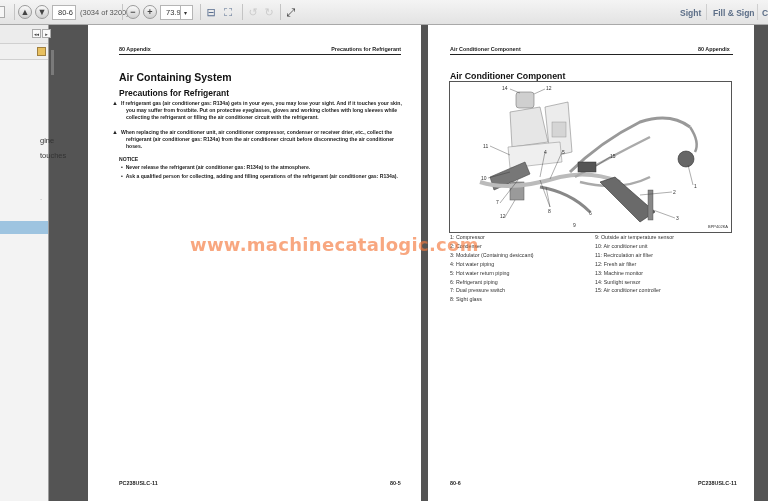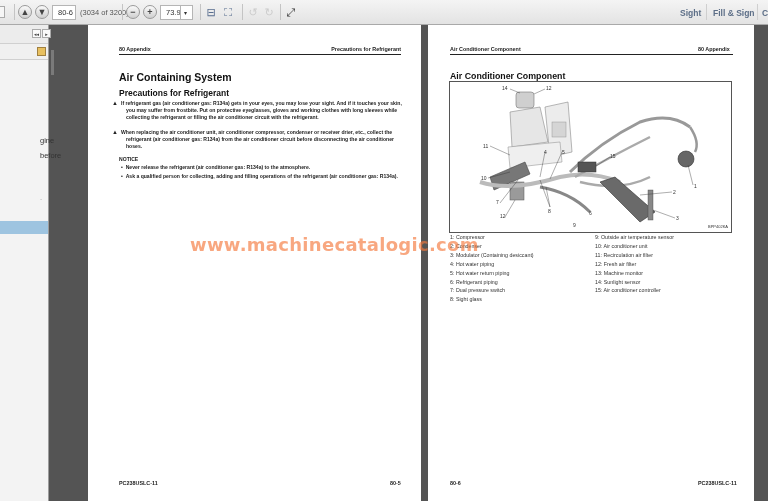--- a/index.html
+++ b/index.html
@@ -79,21 +79,21 @@
 
 <div class="sidebar">
   <div class="sb-head">
     <div class="sb-nav" style="left:32px;">◂◂</div>
     <div class="sb-nav" style="left:42px;">▸</div>
   </div>
   <div class="sb-head2">
     <div style="position:absolute;left:37px;top:3px;width:9px;height:9px;background:#e8c060;border:1px solid #a08040;"></div>
   </div>
   <div class="sb-item" style="top:111px;">gine</div>
-  <div class="sb-item" style="top:126px;">before</div>
+  <div class="sb-item" style="top:126px;">touches</div>
   <div class="sb-item" style="top:168px;color:#999;">.</div>
   <div class="sb-selected"></div>
 </div>
 <div class="sb-scroll"></div>
 
 <div class="page left">
   <div class="run-head" style="left:31px;">80 Appendix</div>
   <div class="run-head" style="right:20px;">Precautions for Refrigerant</div>
   <div class="rule" style="left:31px;width:282px;"></div>
 

